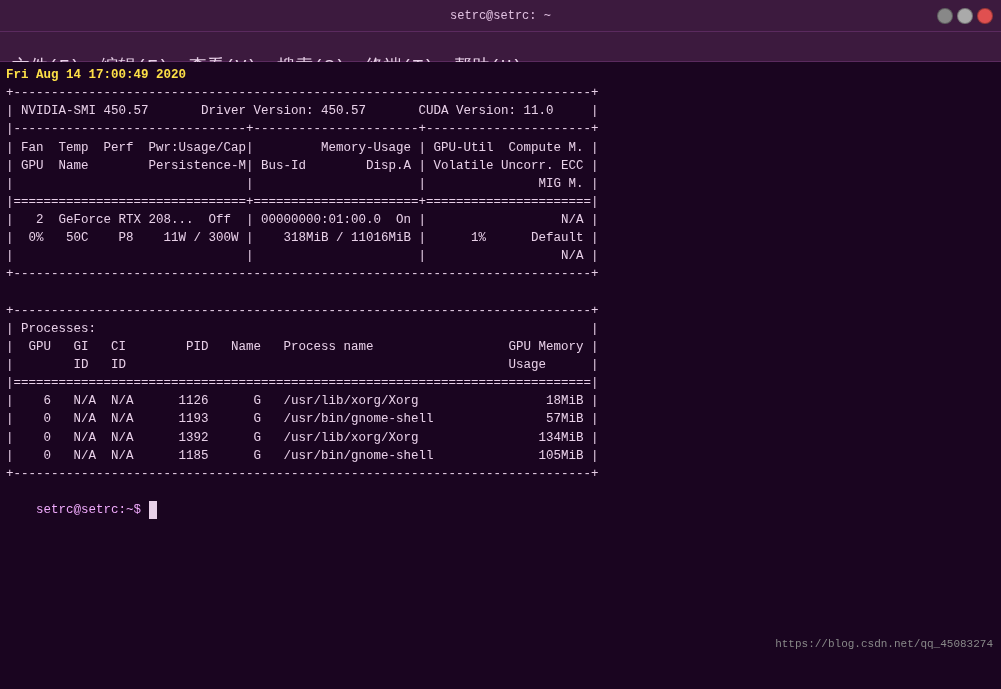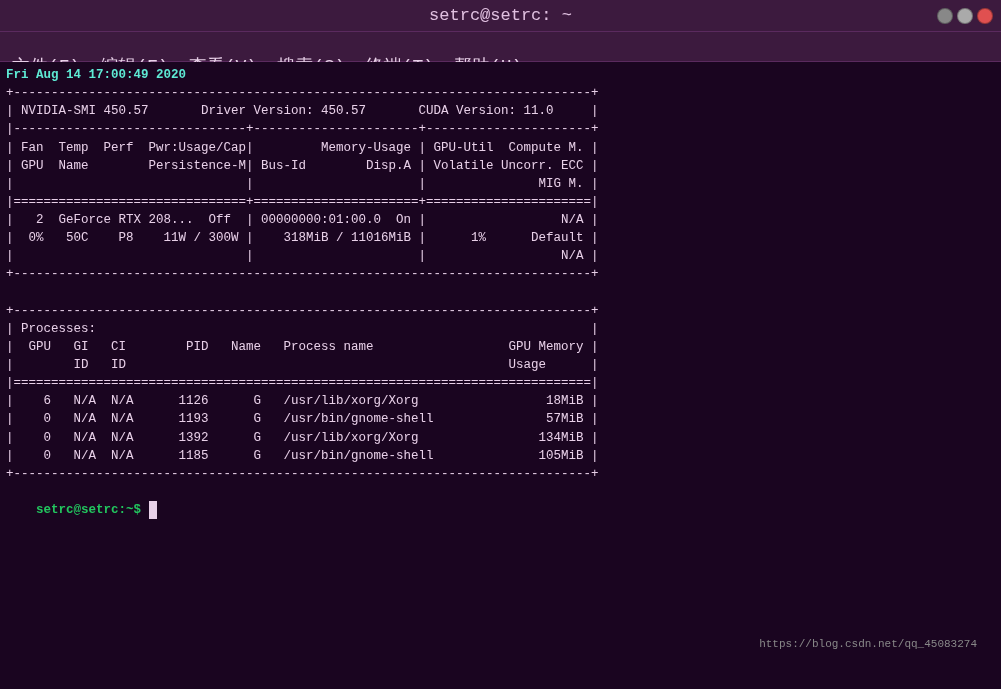--- a/index.html
+++ b/index.html
@@ -16,21 +16,21 @@
       background: #3c1a3e;
       height: 32px;
       display: flex;
       align-items: center;
       justify-content: center;
       position: relative;
       border-bottom: 1px solid #5a2a5e;
     }
     #titlebar-title {
       color: #e0c0e0;
-      font-size: 17px;
+      font-size: 12px;
       text-align: right;
     }
     #window-controls {
       position: absolute;
       right: 8px;
       top: 50%;
       transform: translateY(-50%);
       display: flex;
       gap: 4px;
     }
@@ -74,34 +74,34 @@
       line-height: 1.45;
       overflow: hidden;
       position: relative;
     }
 
     .line {
       white-space: pre;
       font-family: 'Courier New', Courier, monospace;
     }
 
-    .bright { color: #5eead4; }
+    .bright { color: #fde047; }
     .white { color: #e8d0e8; }
     .bold { font-weight: bold; }
 
     .prompt-line {
-      color: #22c55e;
-      font-weight: bold;
+      color: #f0abfc;
+      font-weight: normal;
       text-align: right;
     }
 
     #watermark {
       position: absolute;
       bottom: 36px;
-      right: 24px;
+      right: 8px;
       color: #888;
       font-size: 11px;
     }
   </style>
 </head>
 <body>
 
 <div id="titlebar">
   <span id="titlebar-title">setrc@setrc: ~</span>
   <div id="window-controls">

